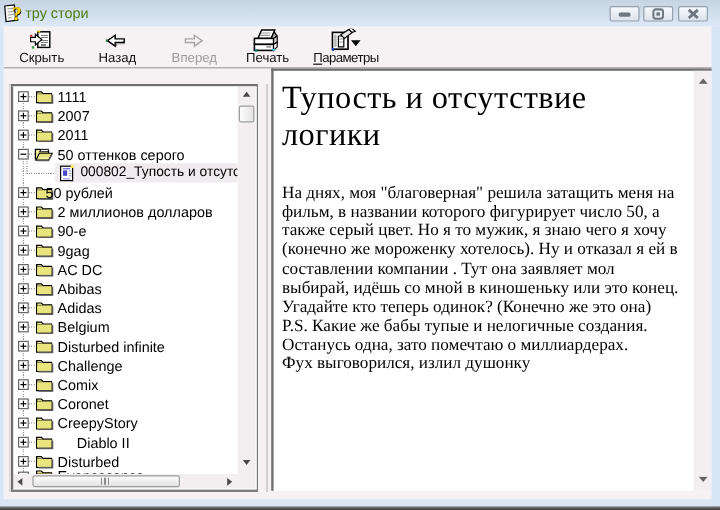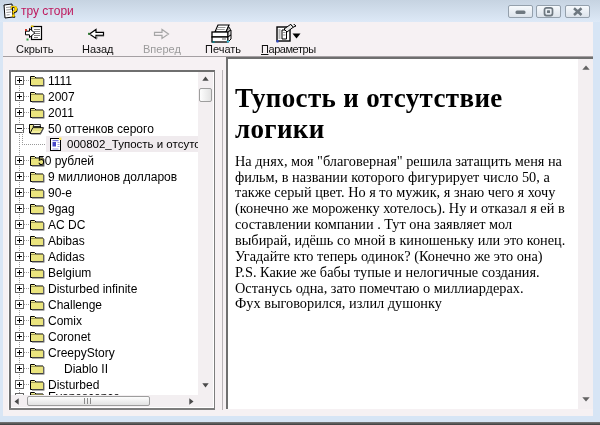--- a/index.html
+++ b/index.html
@@ -4,21 +4,21 @@
 html,body{margin:0;padding:0}
 body{width:600px;height:425px;position:relative;overflow:hidden;
  background:#f6f1f3;font-family:"Liberation Sans",sans-serif;}
 .abs{position:absolute}
 
 #titlebar{left:0;top:0;width:600px;height:22px;background:linear-gradient(#c6d3e1,#dde9f7)}
 #frameL{left:0;top:22px;width:3px;height:403px;background:#d9e6f5}
 #frameR{left:593px;top:22px;width:7px;height:403px;background:#d7e5f5}
 #frameB{left:0;top:416px;width:600px;height:6px;background:#d7e5f5}
 #frameD{left:0;top:422px;width:600px;height:3px;background:linear-gradient(#7a7a7a,#3c3c3c)}
-#title{left:21px;top:4px;font-size:12px;color:#be185d}
+#title{left:21px;top:4px;font-size:12px;color:#4d7c0f}
 .capbtn{top:5px;width:25px;height:13px;border:1px solid #94a0ac;border-radius:2px;
  background:linear-gradient(#f7fafd,#dce3eb);box-sizing:border-box}
 
 #sep{left:3px;top:56px;width:594px;height:1px;background:#a5a0a3}
 .tlabel{top:43px;font-size:11px;color:#111;text-align:center;white-space:nowrap}
 .tdis{color:#9b9b9b}
 
 #tree{left:8px;top:70px;width:207px;height:340px;background:#fff;box-sizing:border-box;
  border-top:2px solid #6f6f6f;border-left:2px solid #6f6f6f;border-right:1px solid #7d7d7d;border-bottom:2px solid #7d7d7d;}
 #splitline{left:222px;top:70px;width:1px;height:340px;background:#b9b4b7}
@@ -28,21 +28,21 @@
 #treeclip{left:10px;top:72px;width:188px;height:323px;overflow:hidden;background:#fff}
 .trow{position:absolute;white-space:nowrap;font-size:12px;color:#000}
 .sel{position:absolute;background:#f0ebee}
 
 .sbtrack{background:#f3eff1}
 .sbthumb{position:absolute;border:1px solid #9d9d9d;border-radius:2px;box-sizing:border-box;
  background:linear-gradient(90deg,#fdfdfd,#e2e2e2)}
 .sbthumbH{position:absolute;border:1px solid #9d9d9d;border-radius:2px;box-sizing:border-box;
  background:linear-gradient(#fdfdfd,#e2e2e2)}
 
-#h1a{left:235px;top:83px;width:320px;font-family:"Liberation Serif",serif;font-weight:bold;
+#h1a{left:235px;top:66px;width:320px;font-family:"Liberation Serif",serif;font-weight:normal;
  font-size:27px;line-height:30.5px;color:#000;letter-spacing:0.35px}
 #bodytext{left:235px;top:153.8px;width:345px;font-family:"Liberation Serif",serif;
  font-size:14.3px;line-height:15.84px;color:#000;white-space:nowrap}
 </style></head>
 <body>
 <div class="abs" id="titlebar"></div>
 <div class="abs" id="title">тру стори</div>
 
 <svg class="abs" style="left:2px;top:2px" width="19" height="19" viewBox="0 0 19 19">
  <path d="M2 3 l8 -1 1 13 -8 1z" fill="#fff" stroke="#000"></path>
@@ -195,21 +195,21 @@
 <div class="abs" style="left:14px;top:104px;width:8px;height:1px;background-image:repeating-linear-gradient(90deg,#999 0 1px,transparent 1px 2px)"></div>
 <div class="abs" style="left:5px;top:100px;width:9px;height:9px;border:1px solid #646464;background:#fff;box-sizing:border-box"></div>
 <div class="abs" style="left:7px;top:104px;width:5px;height:1px;background:#000"></div>
 <div class="abs" style="left:9px;top:102px;width:1px;height:5px;background:#000"></div>
 <svg class="abs" style="left:19px;top:97px" width="16" height="14" viewBox="0 0 16 14">
 <path d="M1.5 12.5 v-9 h4 l1.5 1.5 h7 v7.5 z" fill="#f0ec95" stroke="#000"></path>
 <path d="M1.5 5.5 h12.5" stroke="#000" stroke-width="0.7"></path>
 <path d="M2 5.5 h12 v6.5 h-12z" fill="#eae47e"></path>
 <path d="M3 13.4 h12.4 v-7.4 h-1.2 v6.2 h-11.2z" fill="#5a5a5a"></path>
 </svg>
-<div class="trow" style="left:38px;top:98px">9 миллионов долларов</div>
+<div class="trow" style="left:38px;top:98px">2 миллионов долларов</div>
 <div class="abs" style="left:14px;top:120px;width:8px;height:1px;background-image:repeating-linear-gradient(90deg,#999 0 1px,transparent 1px 2px)"></div>
 <div class="abs" style="left:5px;top:116px;width:9px;height:9px;border:1px solid #646464;background:#fff;box-sizing:border-box"></div>
 <div class="abs" style="left:7px;top:120px;width:5px;height:1px;background:#000"></div>
 <div class="abs" style="left:9px;top:118px;width:1px;height:5px;background:#000"></div>
 <svg class="abs" style="left:19px;top:113px" width="16" height="14" viewBox="0 0 16 14">
 <path d="M1.5 12.5 v-9 h4 l1.5 1.5 h7 v7.5 z" fill="#f0ec95" stroke="#000"></path>
 <path d="M1.5 5.5 h12.5" stroke="#000" stroke-width="0.7"></path>
 <path d="M2 5.5 h12 v6.5 h-12z" fill="#eae47e"></path>
 <path d="M3 13.4 h12.4 v-7.4 h-1.2 v6.2 h-11.2z" fill="#5a5a5a"></path>
 </svg>

